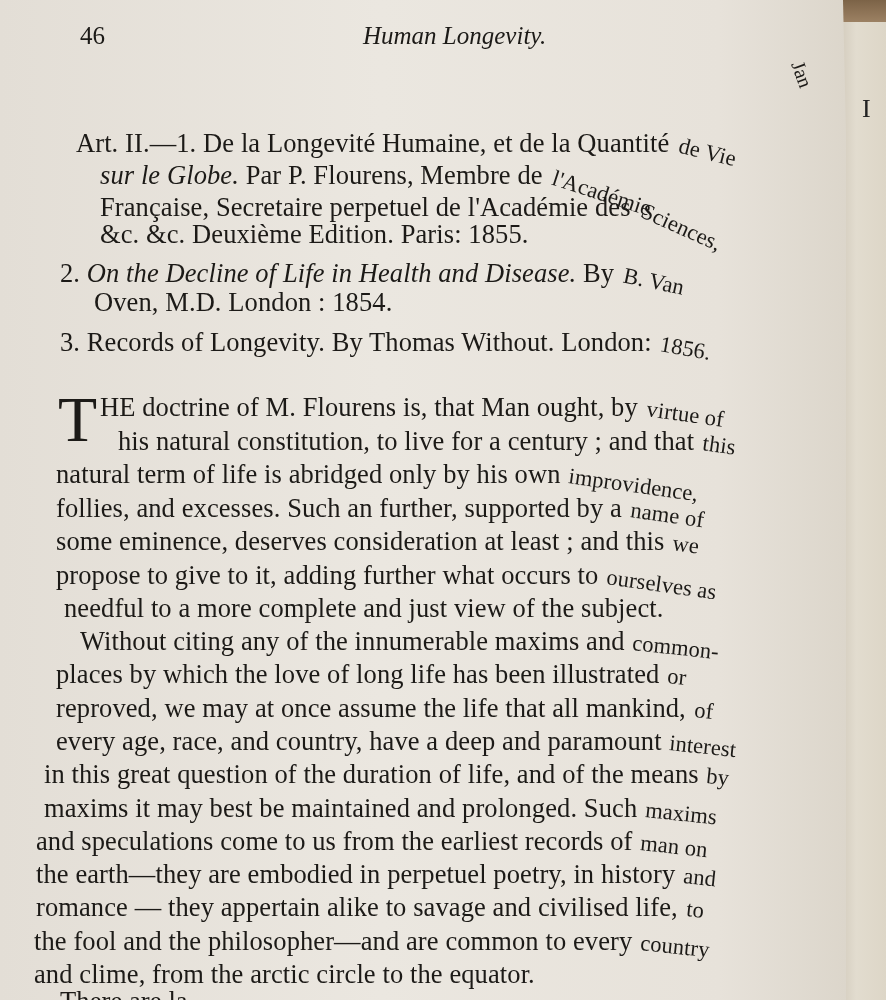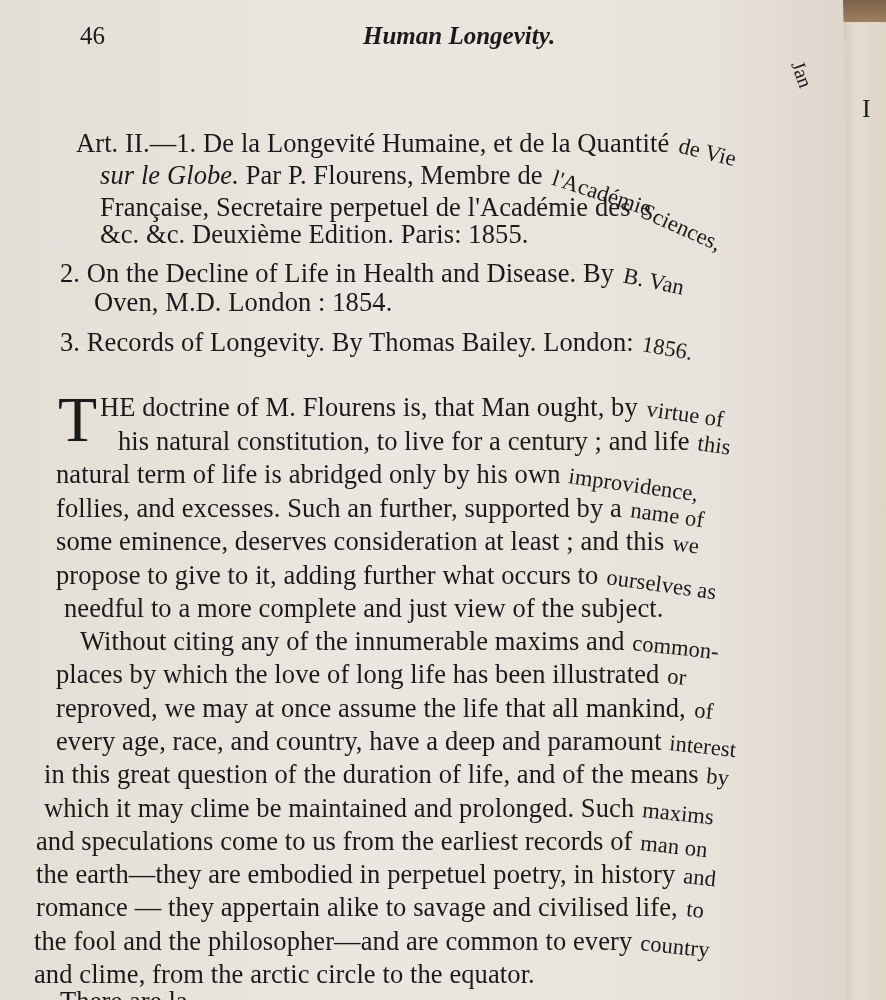--- a/index.html
+++ b/index.html
@@ -23,21 +23,21 @@
     .page {
       position: absolute; left: 0; top: 0; width: 846px; height: 1000px;
       background: linear-gradient(90deg, #e3ded6 0%, #ebe7e0 45%, #e7e2da 85%, #dcd6cb 100%);
       clip-path: polygon(0 0, 843px 0, 852px 400px, 858px 1000px, 0 1000px);
       overflow: hidden;
     }
     .running-head {
       position: absolute; top: 22px; left: 80px; width: 760px; font-size: 25px;
     }
     .folio { position: absolute; left: 0; top: 0; }
-    .head-title { position: absolute; left: 283px; top: 0; font-style: italic; font-weight: bold; }
+    .head-title { position: absolute; left: 283px; top: 0; font-style: italic; font-weight: normal; }
     .margin-jan { position: absolute; left: 808px; top: 58px; font-size: 20px; transform: rotate(70deg); transform-origin: left top; }
     .line {
       position: absolute; white-space: nowrap; font-size: 26.5px; letter-spacing: 0.1px;
     }
     .curl { display: inline-block; transform-origin: left bottom; font-size: 0.85em; }
     .dropcap {
       position: absolute; left: 58px; top: 388px; font-size: 64px; line-height: 1; font-weight: normal;
     }
   </style>
 </head>
@@ -54,40 +54,40 @@
     <span class="folio">46</span>
     <span class="head-title">Human Longevity.</span>
   </div>
   <span class="margin-jan">Jan</span>
 
   <div id="citations">
       <div class="line" style="left: 76px; top: 128px;"><span>Art. II.—1. </span><span style="">De la Longevité Humaine, et de la Quantité</span> <span class="curl" style="transform: rotate(14deg);">de Vie</span></div>
       <div class="line" style="left: 100px; top: 160px;"><span style="font-style: italic;">sur le Globe.</span><span>  Par P. Flourens, Membre de</span> <span class="curl" style="transform: rotate(18deg);">l'Académie</span></div>
       <div class="line" style="left: 100px; top: 192px;"><span>Française, Secretaire perpetuel de l'Académie des</span> <span class="curl" style="transform: rotate(24deg);">Sciences,</span></div>
       <div class="line" style="left: 100px; top: 219px;"><span>&amp;c. &amp;c.  Deuxième Edition.   Paris: 1855.</span></div>
-      <div class="line" style="left: 60px; top: 258px;"><span>2. </span><span style="">On the Decline of Life in Health and Disease.</span><span>  By</span> <span class="curl" style="transform: rotate(12deg);">B. Van</span></div>
+      <div class="line" style="left: 60px; top: 258px;"><span>2. </span><span style="font-style: italic;">On the Decline of Life in Health and Disease.</span><span>  By</span> <span class="curl" style="transform: rotate(12deg);">B. Van</span></div>
       <div class="line" style="left: 94px; top: 287px;"><span>Oven, M.D.   London : 1854.</span></div>
-      <div class="line" style="left: 60px; top: 327px;"><span>3. </span><span style="">Records of Longevity.</span><span>  By Thomas Bailey.   London:</span> <span class="curl" style="transform: rotate(10deg);">1856.</span></div>
+      <div class="line" style="left: 60px; top: 327px;"><span>3. </span><span style="">Records of Longevity.</span><span>  By Thomas Without.   London:</span> <span class="curl" style="transform: rotate(10deg);">1856.</span></div>
     </div>
 
   <span class="dropcap">T</span>
   <div id="body">
       <div class="line" style="left: 100px; top: 392px;"><span>HE doctrine of M. Flourens is, that Man ought, by</span> <span class="curl" style="transform: rotate(8deg);">virtue of</span></div>
-      <div class="line" style="left: 118px; top: 425.5px;"><span>his natural constitution, to live for a century ; and life</span> <span class="curl" style="transform: rotate(8deg);">this</span></div>
+      <div class="line" style="left: 118px; top: 425.5px;"><span>his natural constitution, to live for a century ; and that</span> <span class="curl" style="transform: rotate(8deg);">this</span></div>
       <div class="line" style="left: 56px; top: 459px;"><span>natural term of life is abridged only by his own</span> <span class="curl" style="transform: rotate(8deg);">improvidence,</span></div>
       <div class="line" style="left: 56px; top: 492.5px;"><span>follies, and excesses.   Such an further, supported by a</span> <span class="curl" style="transform: rotate(8deg);">name of</span></div>
       <div class="line" style="left: 56px; top: 526px;"><span>some eminence, deserves consideration at least ; and this</span> <span class="curl" style="transform: rotate(8deg);">we</span></div>
       <div class="line" style="left: 56px; top: 559.5px;"><span>propose to give to it, adding further what occurs to</span> <span class="curl" style="transform: rotate(8deg);">ourselves as</span></div>
       <div class="line" style="left: 64px; top: 593px; text-align: center;"><span>needful to a more complete and just view of the subject.</span></div>
       <div class="line" style="left: 80px; top: 626px;"><span>Without citing any of the innumerable maxims and</span> <span class="curl" style="transform: rotate(6deg);">common-</span></div>
       <div class="line" style="left: 56px; top: 659.3px;"><span>places by which the love of long life has been illustrated</span> <span class="curl" style="transform: rotate(6deg);">or</span></div>
       <div class="line" style="left: 56px; top: 692.6px;"><span>reproved, we may at once assume the life that all mankind,</span> <span class="curl" style="transform: rotate(6deg);">of</span></div>
       <div class="line" style="left: 56px; top: 725.9px;"><span>every age, race, and country, have a deep and paramount</span> <span class="curl" style="transform: rotate(6deg);">interest</span></div>
       <div class="line" style="left: 44px; top: 759.2px;"><span>in this great question of the duration of life, and of the means</span> <span class="curl" style="transform: rotate(6deg);">by</span></div>
-      <div class="line" style="left: 44px; top: 792.5px;"><span>which it may clime be maintained and prolonged.   Such</span> <span class="curl" style="transform: rotate(6deg);">maxims</span></div>
+      <div class="line" style="left: 44px; top: 792.5px;"><span>maxims it may best be maintained and prolonged.   Such</span> <span class="curl" style="transform: rotate(6deg);">maxims</span></div>
       <div class="line" style="left: 36px; top: 825.8px;"><span>and speculations come to us from the earliest records of</span> <span class="curl" style="transform: rotate(6deg);">man on</span></div>
       <div class="line" style="left: 36px; top: 859.1px;"><span>the earth—they are embodied in perpetuel poetry, in history</span> <span class="curl" style="transform: rotate(6deg);">and</span></div>
       <div class="line" style="left: 36px; top: 892.4px;"><span>romance — they appertain alike to savage and civilised life,</span> <span class="curl" style="transform: rotate(6deg);">to</span></div>
       <div class="line" style="left: 34px; top: 925.7px;"><span>the fool and the philosopher—and are common to every</span> <span class="curl" style="transform: rotate(6deg);">country</span></div>
       <div class="line" style="left: 34px; top: 959px;"><span>and clime, from the arctic circle to the equator.</span></div>
       <div class="line" style="left: 60px; top: 986px;"><span>There are la</span></div>
     </div>
 
 </div>
 

